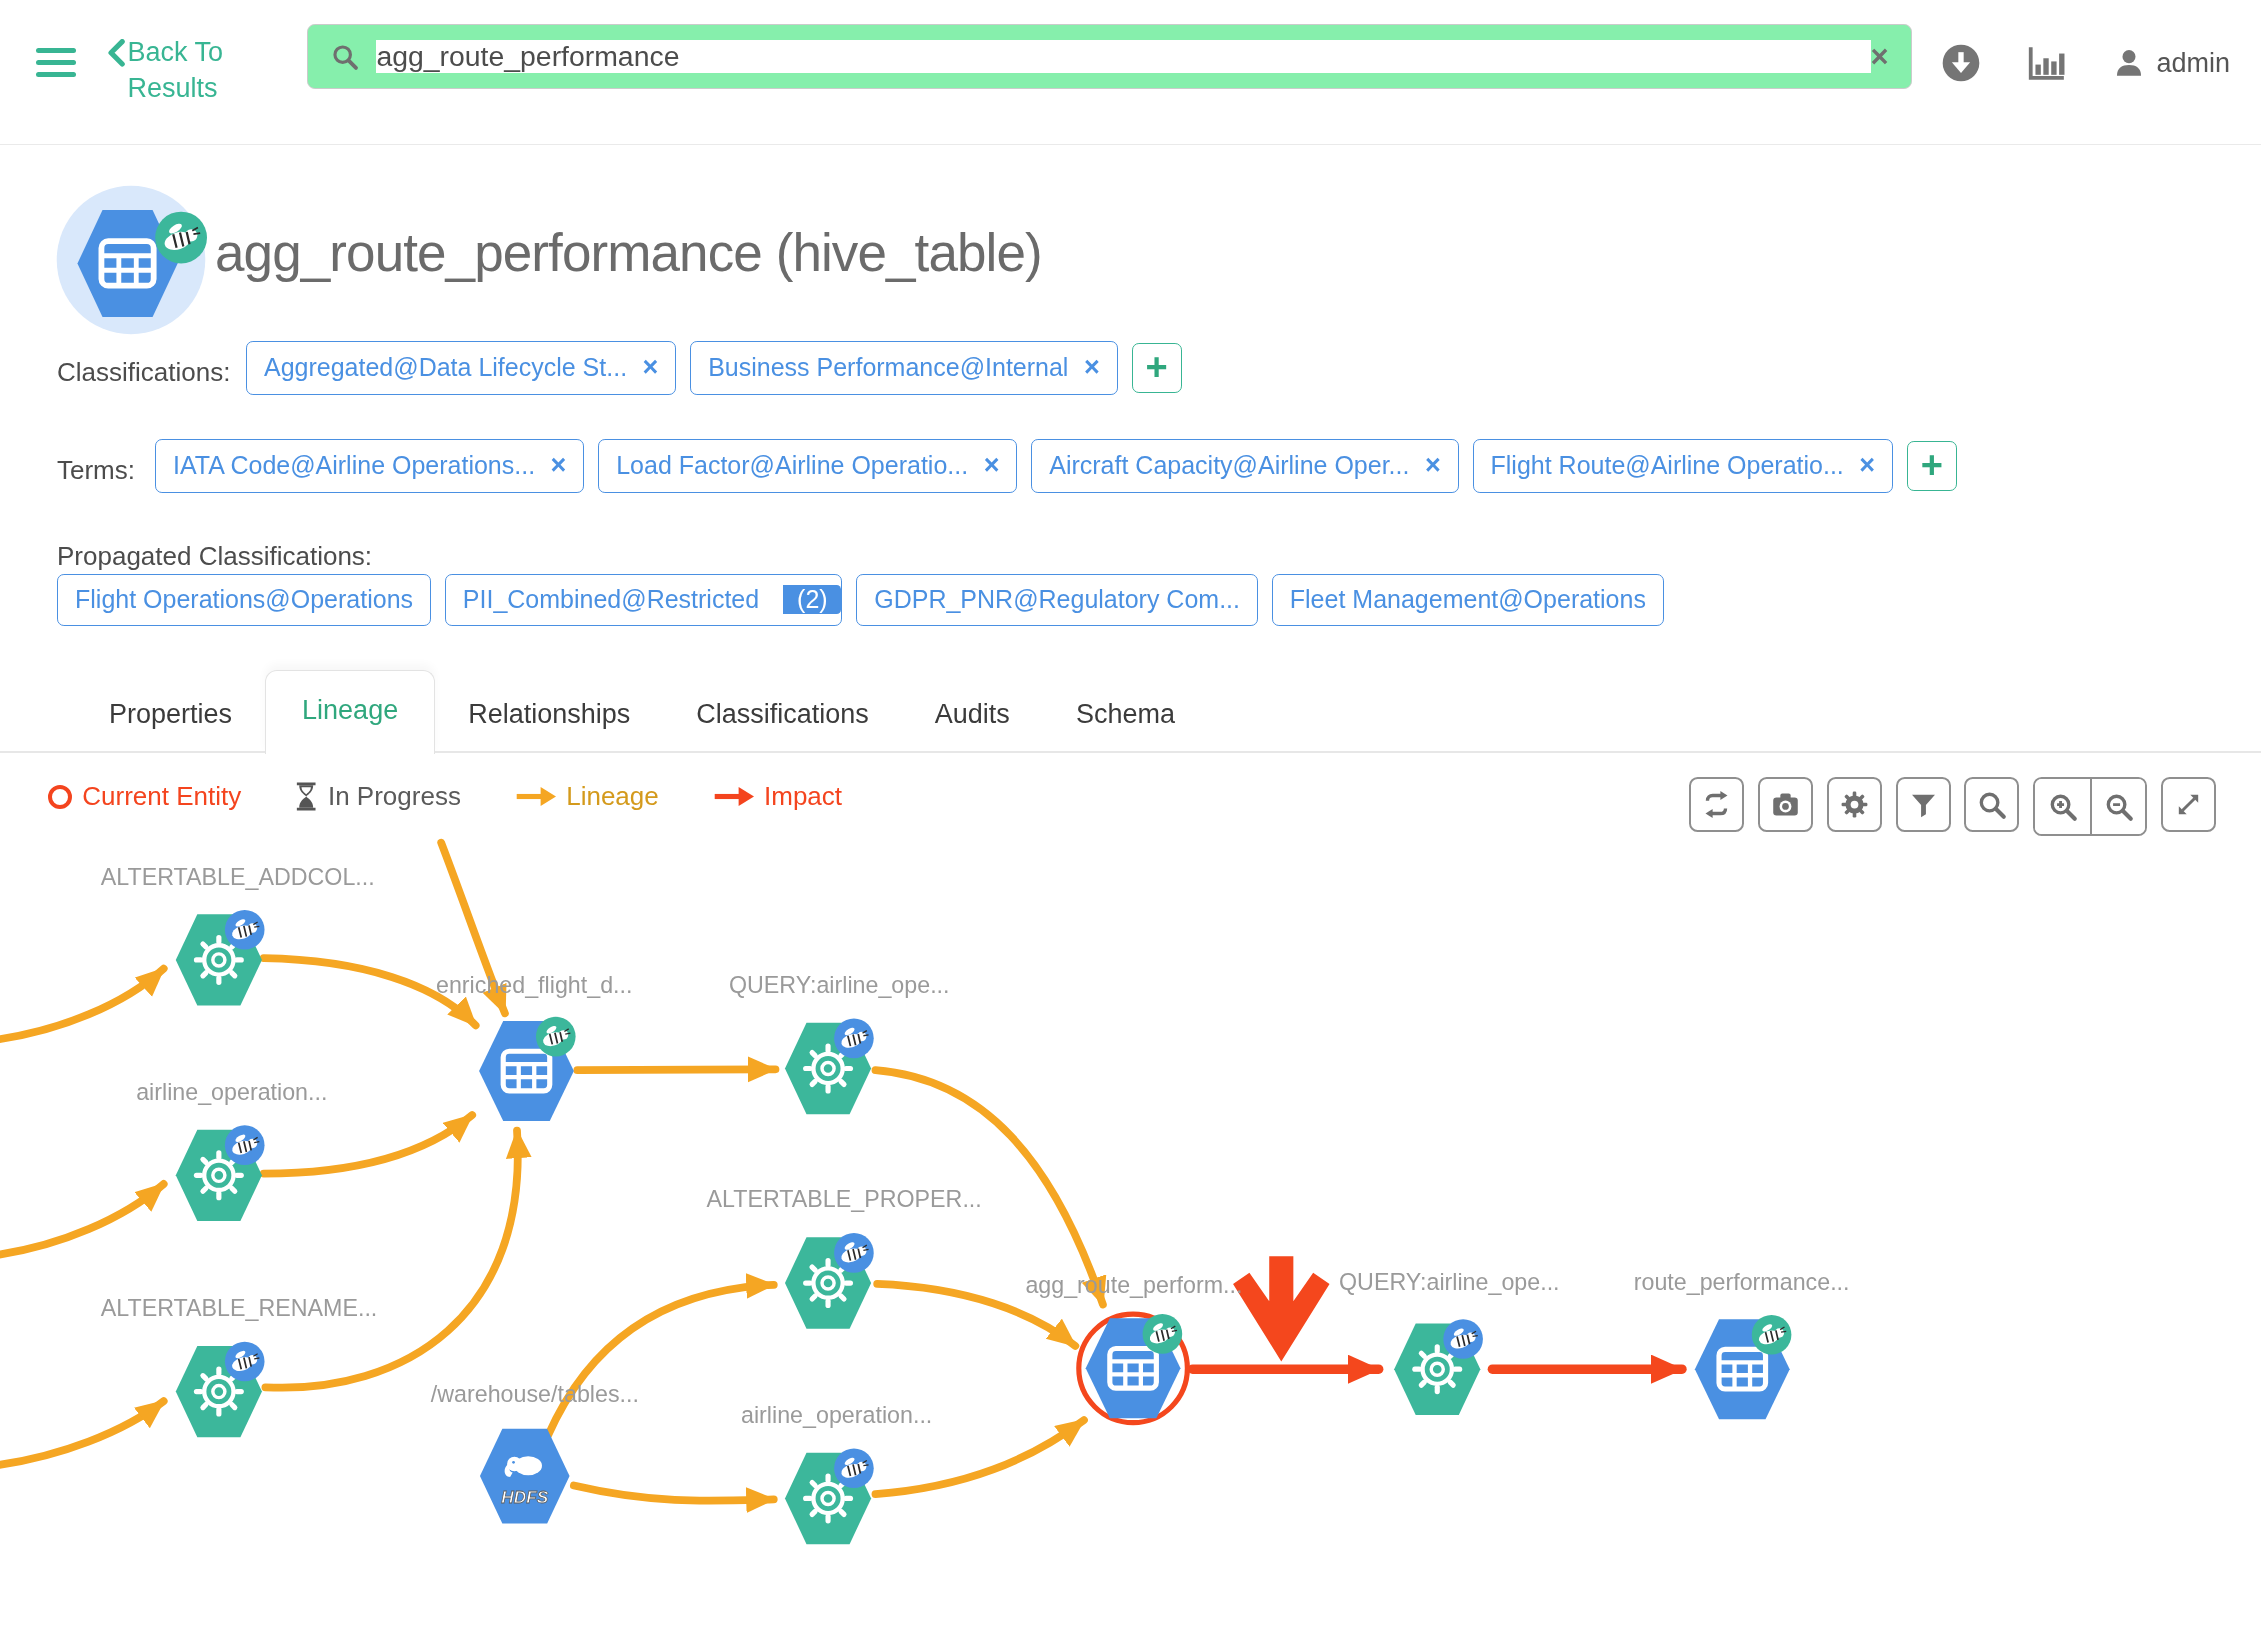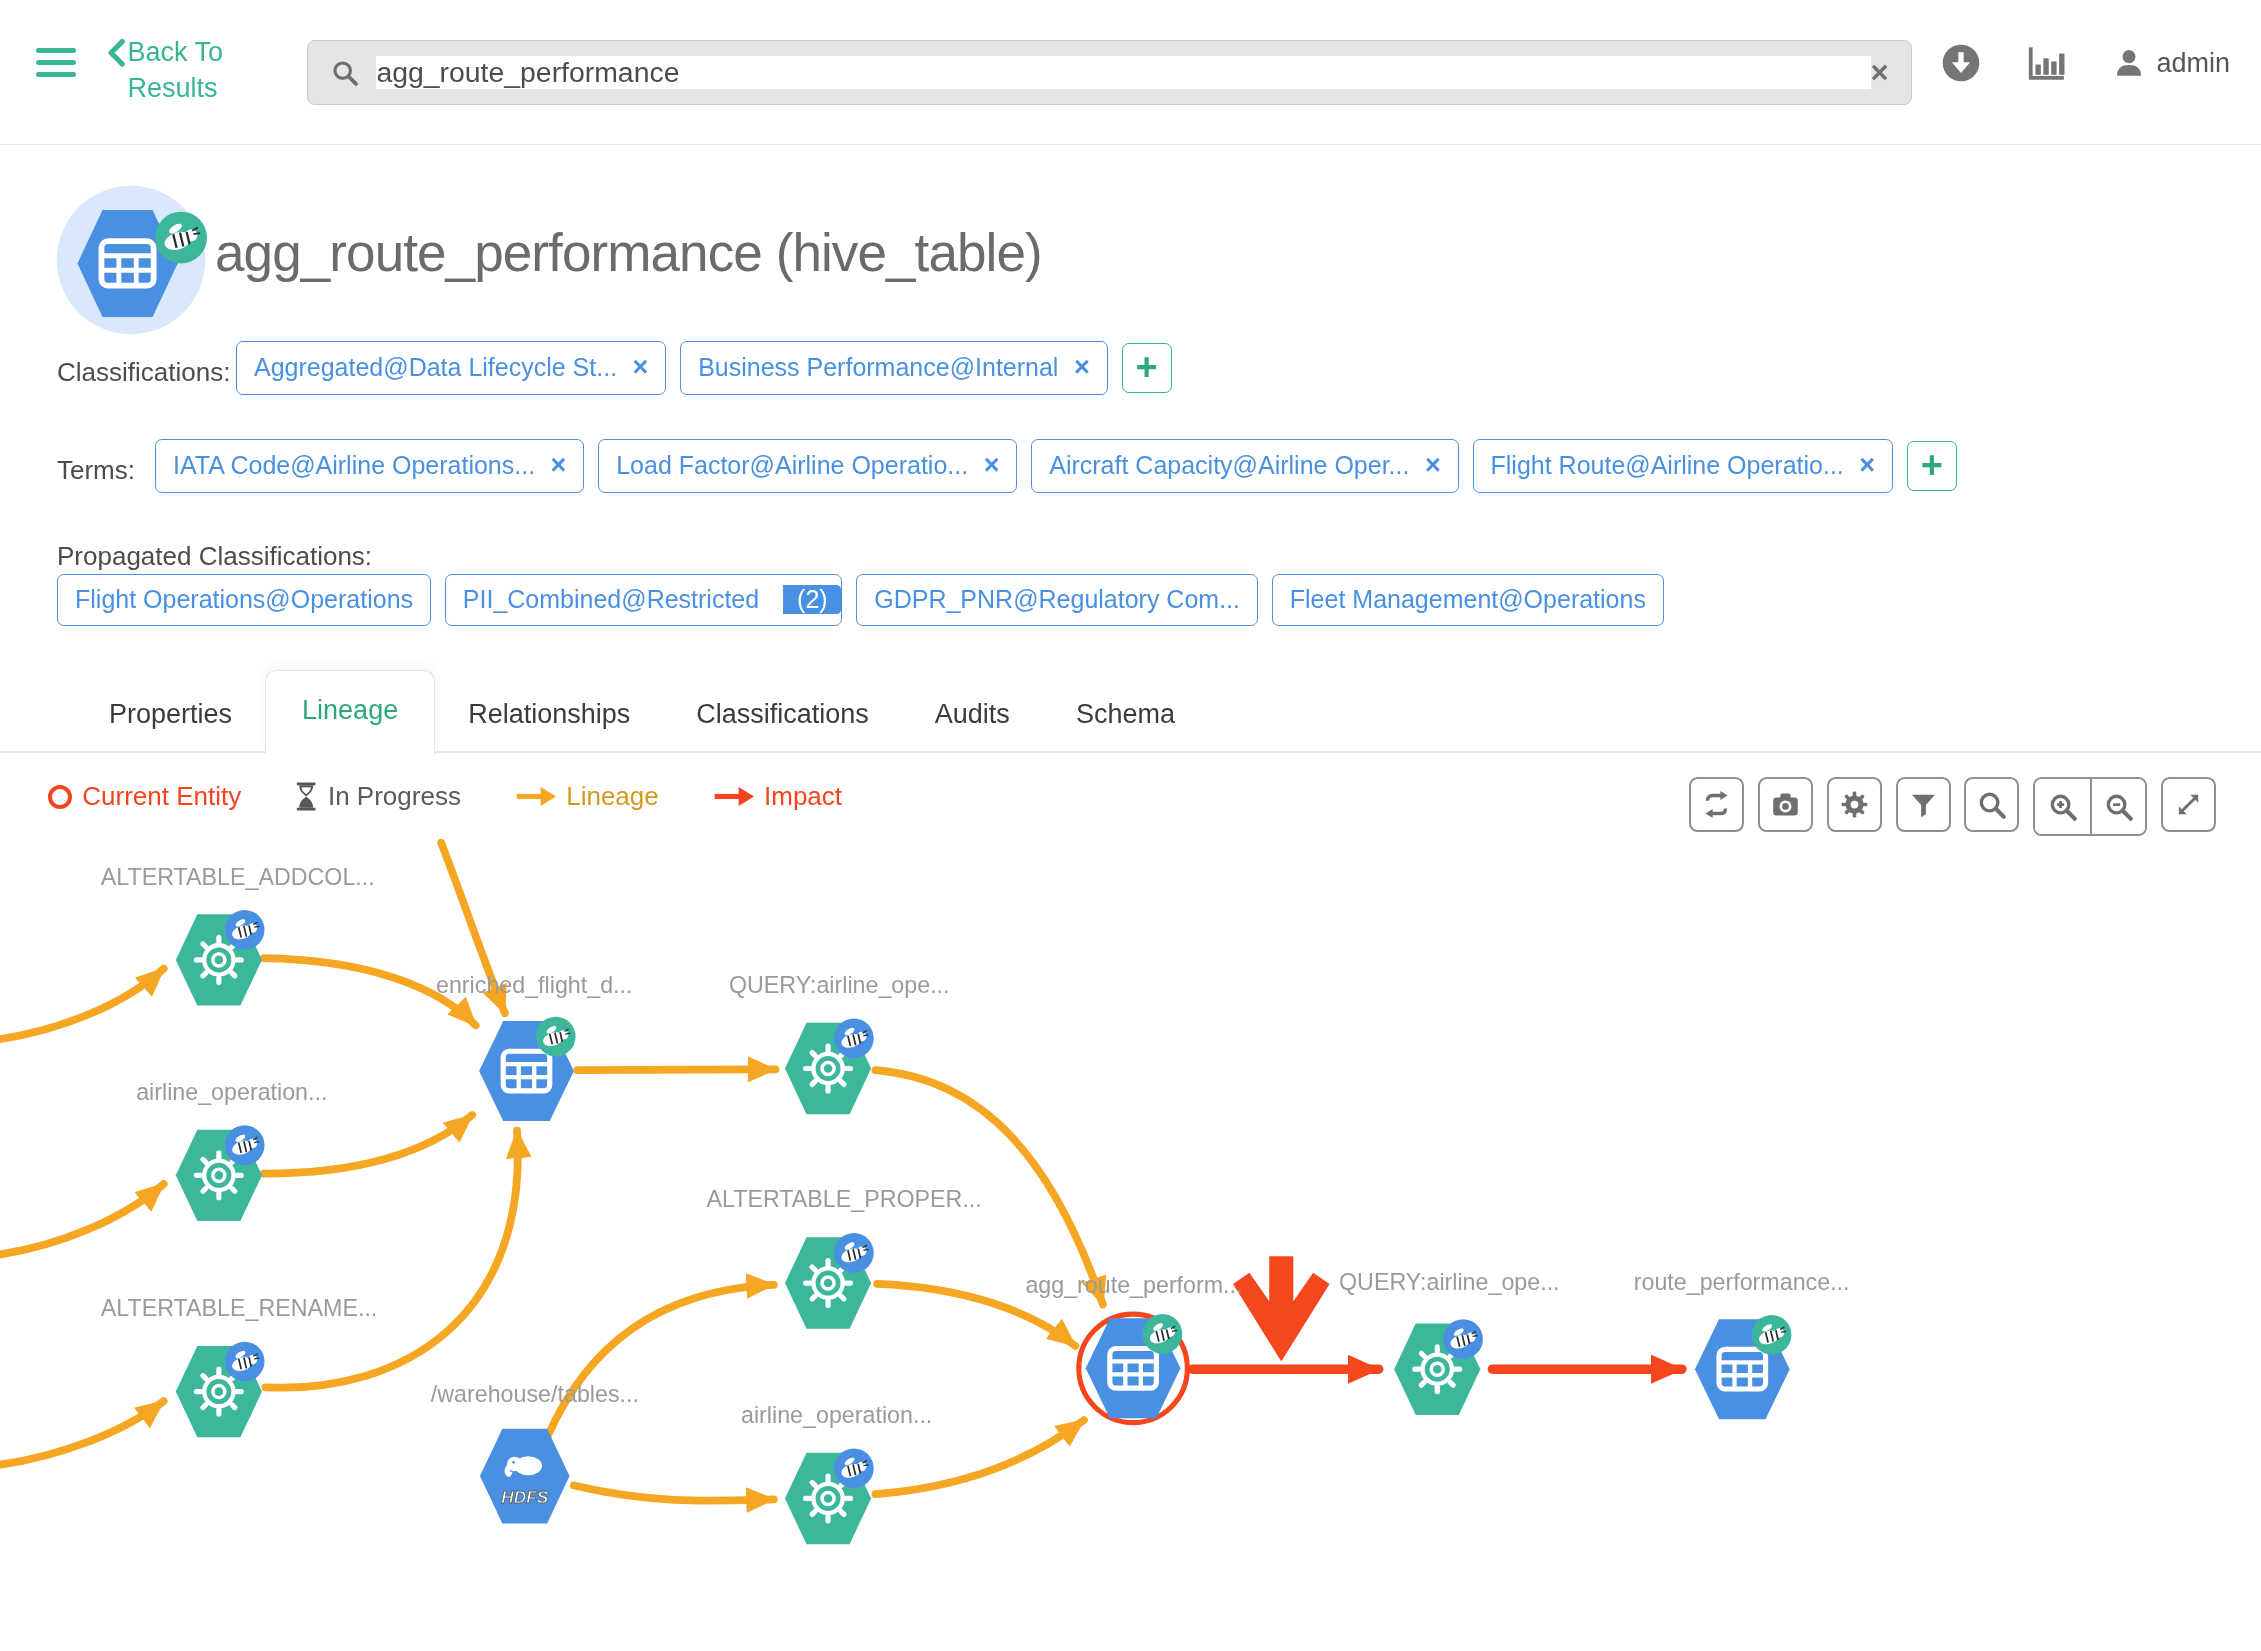--- a/index.html
+++ b/index.html
@@ -9,23 +9,23 @@
 
   
   .topbar { position:absolute; top:0; left:0; width:2261px; height:145px;
     background:#fff; border-bottom:1.7px solid #eaeaea; z-index:5; }
   .hamburger { position:absolute; left:36px; top:48px; width:40px; cursor:pointer; }
   .hamburger div { height:5.2px; background:#38B593; border-radius:2.6px; margin-bottom:6.9px; }
   .back { position:absolute; left:105px; top:34px; width:164px; display:flex;
     color:#38B593; font-size:27px; line-height:36px; cursor:pointer; text-decoration:none; }
   .back svg { margin-top:5.2px; flex:0 0 auto; }
   .back span { width:107px; }
-  .searchbox { position:absolute; left:307px; top:40px; width:1605px; height:65px;
+  .searchbox { position:absolute; left:307px; top:24px; width:1605px; height:65px;
     border:1.7px solid #cbcbcb; border-radius:7.8px; display:flex; align-items:center;
-    padding:0 22.4px; background:#e5e5e5; }
+    padding:0 22.4px; background:#86efac; }
   .searchbox input { flex:1; border:none; outline:none; font-size:28.4px; color:#4c4c4c;
     margin-left:17px; font-family:"Liberation Sans", sans-serif; }
   .clear-x { font-size:31px; font-weight:bold; color:#6f6f6f; cursor:pointer; line-height:1; }
   .topicons { position:absolute; right:31px; top:43px; display:flex; align-items:center; gap:45px; }
   .userbox { display:flex; align-items:center; gap:10.3px; color:#555; font-size:27px; }
 
   
   .title { position:absolute; left:215px; top:222px; font-size:53px; font-weight:400;
     color:#6b6b6b; letter-spacing:-0.9px; }
   .rowlabel { position:absolute; font-size:26px; color:#4c4c4c; }
@@ -196,21 +196,21 @@
   <g transform="translate(146,62)">
     <circle r="30" fill="#3CB79B"></circle>
     <g transform="scale(1.3)">
         <use href="#bee"></use>
       </g>
   </g>
 </svg>
 <h1 class="title">agg_route_performance (hive_table)</h1>
 
 <div class="rowlabel" style="left:57px; top:357px;">Classifications:</div>
-<div class="pillrow" style="left:236px; top:341px;">
+<div class="pillrow" style="left:246px; top:341px;">
   <span class="pill">
     <span>Aggregated@Data Lifecycle St...</span>
     <span class="x">×</span>
   </span>
   <span class="pill">
     <span>Business Performance@Internal</span>
     <span class="x">×</span>
   </span>
   <span class="addbtn">+</span>
 </div>

